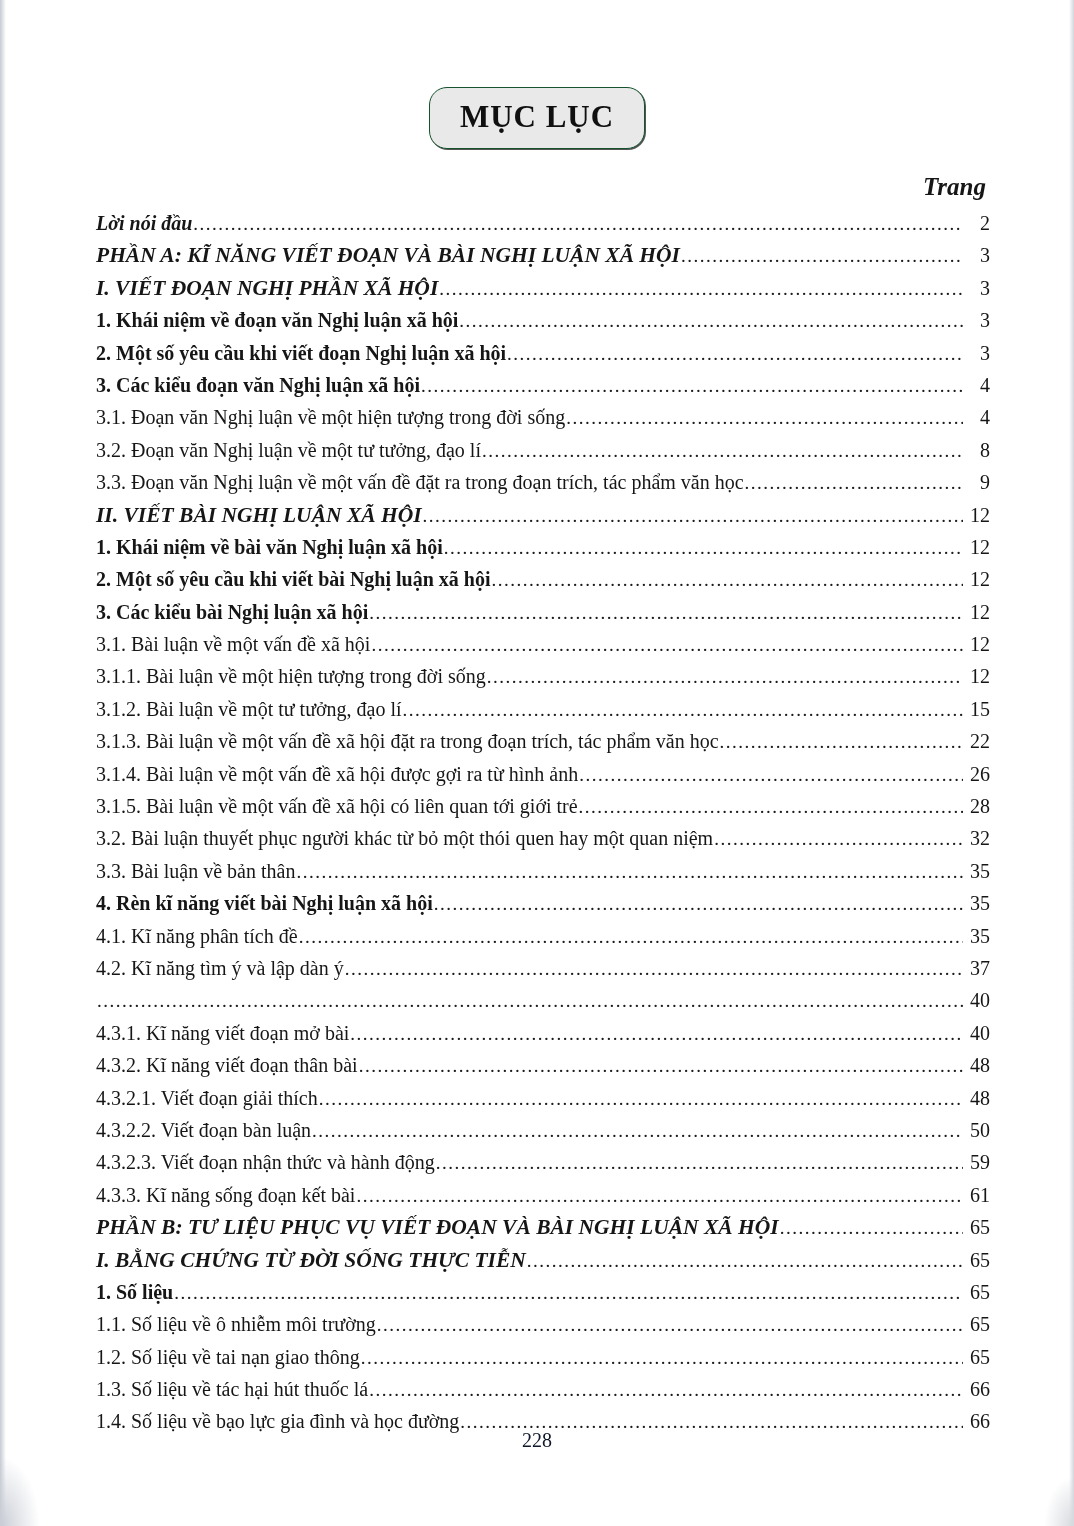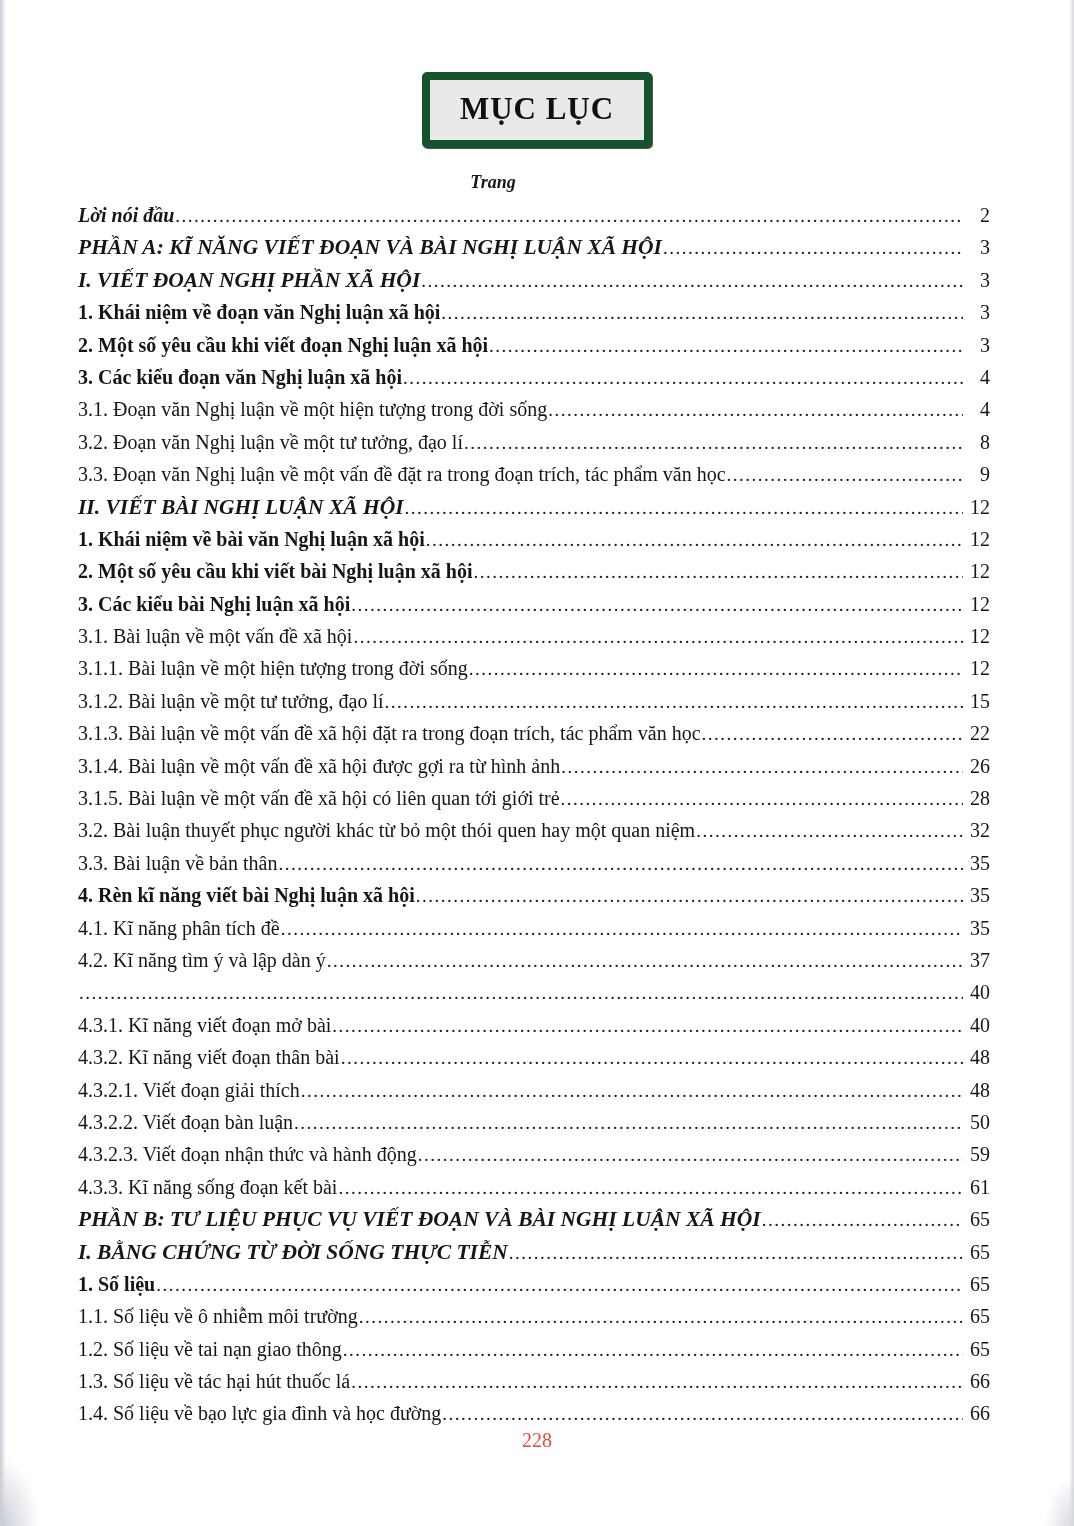--- a/index.html
+++ b/index.html
@@ -12,42 +12,43 @@
     overflow: hidden;
   }
   
   .scan-edge-left  { position:absolute; left:0;  top:0; width:6px;  height:100%; background:linear-gradient(to right, #c7cbd4, rgba(255,255,255,0)); }
   .scan-edge-right { position:absolute; right:0; top:0; width:5px;  height:100%; background:linear-gradient(to left,  #d3d6dc, rgba(255,255,255,0)); }
   .scan-corner-bl  { position:absolute; left:0;  bottom:0; width:40px; height:70px; background:radial-gradient(ellipse at bottom left, #c9cdd5 0%, rgba(255,255,255,0) 70%); }
   .scan-corner-br  { position:absolute; right:0; bottom:0; width:30px; height:50px; background:radial-gradient(ellipse at bottom right, #d6d9de 0%, rgba(255,255,255,0) 70%); }
 
   .title-wrap { padding-top: 72px; display: flex; justify-content: center; }
   .title-box {
-    border: 8px solid #14532d;
-    border-radius: 5px;
+    border: 1px solid #14532d;
+    border-radius: 18px;
     background: #e9e9ea;
     padding: 11px 30px 13px 30px;
     box-shadow: 1px 1px 0 #555;
+    margin-top: 15px;
   }
   .title-text {
     font-size: 31px;
     font-weight: bold;
     letter-spacing: 1px;
     color: #101010;
   }
 
   .trang-row {
-    text-align: center;
+    text-align: right;
     padding: 24px 88px 4px 0;
     font-weight: bold;
     font-style: italic;
-    font-size: 18px;
-  }
-
-  .toc { padding: 2px 84px 0 78px; }
+    font-size: 25px;
+  }
+
+  .toc { padding: 2px 84px 0 78px; margin-left: 18px; }
   .row {
     display: flex;
     align-items: baseline;
     height: 32.4px;
     font-size: 20px;
     line-height: 32.4px;
   }
   .row .lbl { white-space: nowrap; }
   .row.part { font-size: 21.5px; }
   .row.part .lbl { font-weight: bold; font-style: italic; }
@@ -77,21 +78,21 @@
     text-align: right;
   }
 
   .footer {
     position: absolute;
     bottom: 74px;
     left: 0;
     width: 100%;
     text-align: center;
     font-size: 20px;
-    color: #ef4444;
+    color: #0f172a;
   }
 </style>
 </head>
 <body>
 
 <div class="scan-edge-left"></div>
 <div class="scan-edge-right"></div>
 <div class="scan-corner-bl"></div>
 <div class="scan-corner-br"></div>
 

